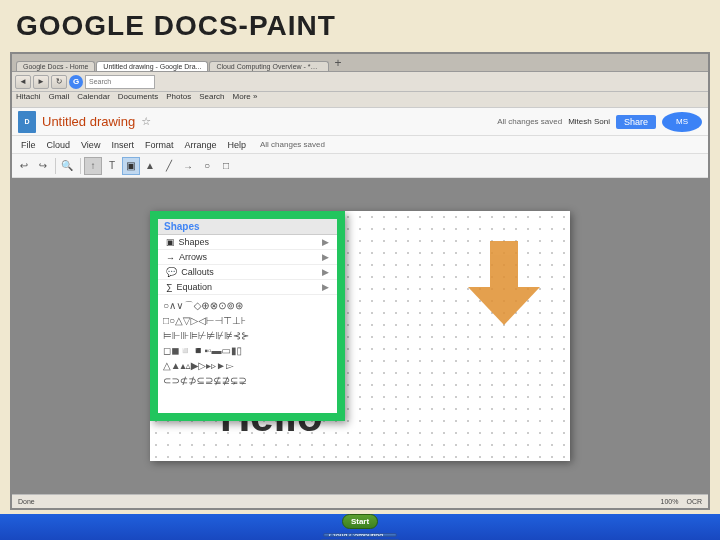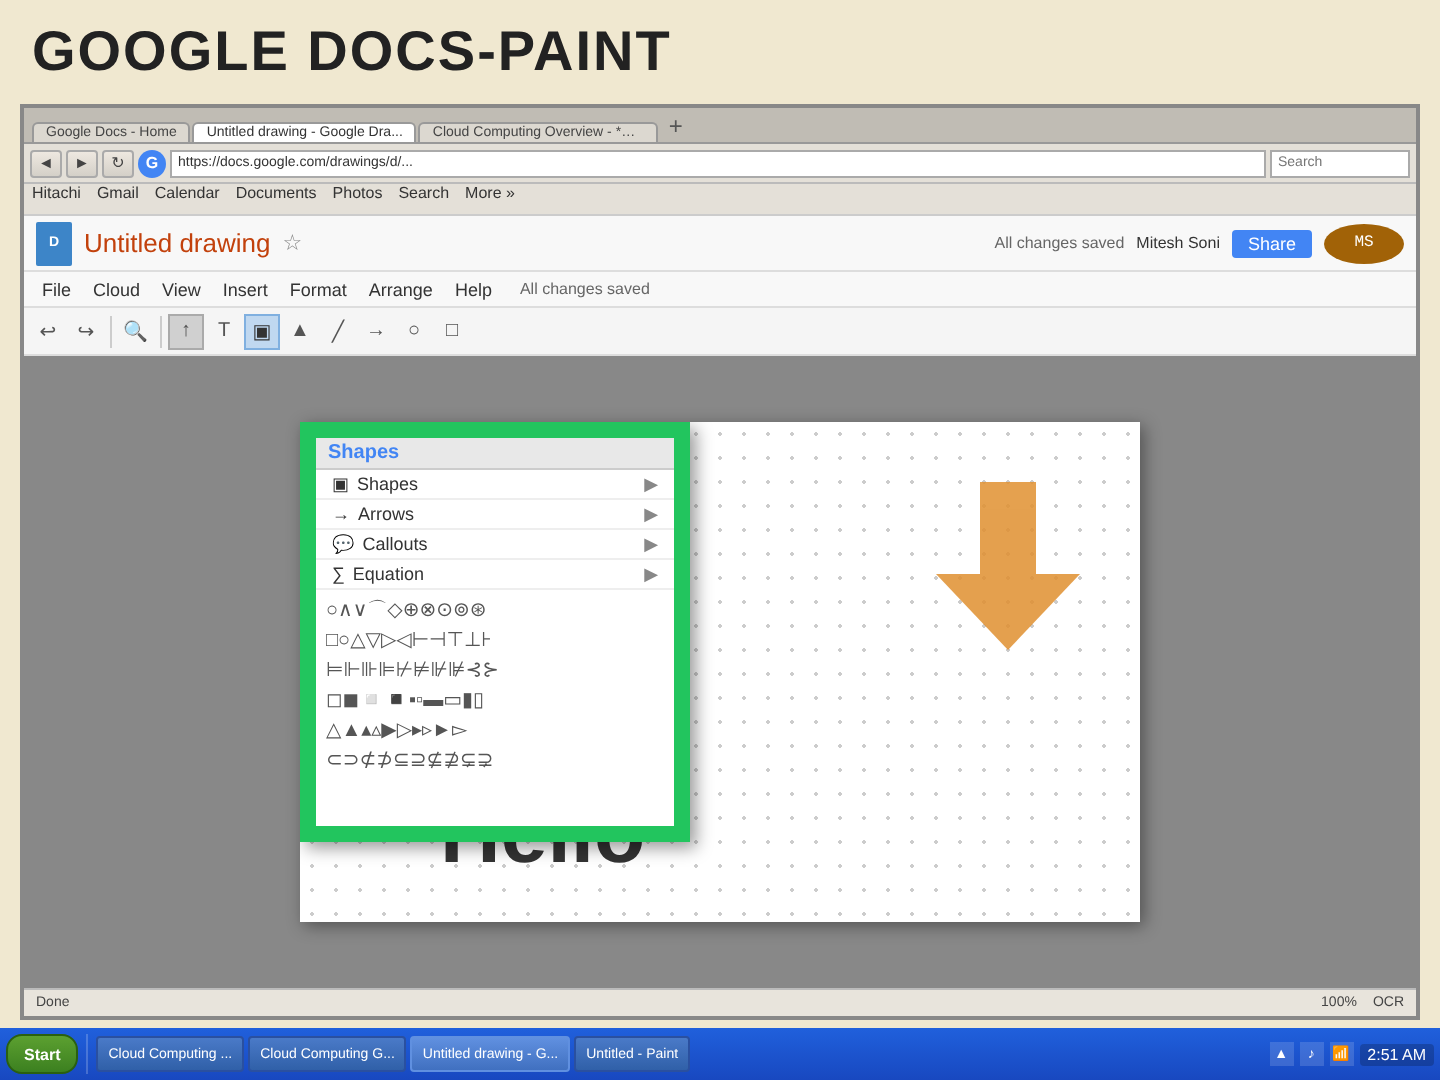--- a/index.html
+++ b/index.html
@@ -29,21 +29,20 @@
       <div style="background:#fff;border:1px solid #999;border-bottom:none;border-radius:3px 3px 0 0;padding:1px 6px;font-size:7px;color:#333;margin-right:1px;cursor:pointer;max-width:120px;overflow:hidden;white-space:nowrap;text-overflow:ellipsis;">Untitled drawing - Google Dra...</div>
       <div style="background:#dcd8d0;border:1px solid #999;border-bottom:none;border-radius:3px 3px 0 0;padding:1px 6px;font-size:7px;color:#444;margin-right:1px;cursor:pointer;max-width:120px;overflow:hidden;white-space:nowrap;text-overflow:ellipsis;">Cloud Computing Overview - *Goog...</div>
       <div style="background:none;border:none;font-size:12px;color:#555;cursor:pointer;padding:0 4px;align-self:center;">+</div>
     </div>
 
     <div style="background:#e4e0d8;height:20px;display:flex;align-items:center;padding:0 3px;gap:2px;border-bottom:1px solid #bbb;">
       <button style="background:linear-gradient(to bottom,#eee8e0,#d4d0c8);border:1px solid #aaa;border-radius:2px;width:16px;height:14px;font-size:8px;cursor:pointer;display:flex;align-items:center;justify-content:center;color:#444;">◄</button>
       <button style="background:linear-gradient(to bottom,#eee8e0,#d4d0c8);border:1px solid #aaa;border-radius:2px;width:16px;height:14px;font-size:8px;cursor:pointer;display:flex;align-items:center;justify-content:center;color:#444;">►</button>
       <button style="background:linear-gradient(to bottom,#eee8e0,#d4d0c8);border:1px solid #aaa;border-radius:2px;width:16px;height:14px;font-size:8px;cursor:pointer;display:flex;align-items:center;justify-content:center;color:#444;">↻</button>
       <div style="width:14px;height:14px;background:#4285f4;border-radius:50%;display:flex;align-items:center;justify-content:center;font-size:8px;color:white;font-weight:bold;flex-shrink:0;">G</div>
-      <input style="flex: 1 1 0%; height: 14px; border: 1px solid rgb(170, 170, 170); background: rgb(255, 255, 255); font-size: 7px; padding: 0px 3px; color: rgb(51, 51, 51);" value="https://docs.google.com/drawings/d/..." readonly="">
       <input style="width: 70px; height: 14px; border: 1px solid rgb(170, 170, 170); background: rgb(255, 255, 255); font-size: 7px; padding: 0px 3px;" placeholder="Search">
     </div>
 
     <div style="background:#e4e0d8;height:16px;display:flex;padding:0 4px;gap:8px;border-bottom:1px solid #ccc;">
       <a style="font-size:8px;color:#333;cursor:pointer;text-decoration:none;">Hitachi</a>
       <a style="font-size:8px;color:#333;cursor:pointer;text-decoration:none;">Gmail</a>
       <a style="font-size:8px;color:#333;cursor:pointer;text-decoration:none;">Calendar</a>
       <a style="font-size:8px;color:#333;cursor:pointer;text-decoration:none;">Documents</a>
       <a style="font-size:8px;color:#333;cursor:pointer;text-decoration:none;">Photos</a>
       <a style="font-size:8px;color:#333;cursor:pointer;text-decoration:none;">Search</a>
@@ -53,21 +52,21 @@
     <div style="flex:1;background:#f0f0f0;display:flex;flex-direction:column;overflow:hidden;">
 
       <div style="background:#f8f8f8;height:28px;display:flex;align-items:center;padding:0 6px;gap:6px;border-bottom:1px solid #ddd;">
         <div style="width:18px;height:22px;background:#3d85c8;border-radius:1px;display:flex;align-items:center;justify-content:center;font-size:7px;color:white;font-weight:bold;">D</div>
         <span style="font-size:13px;color:#c2410c;font-family:Arial,sans-serif;">Untitled drawing</span>
         <span style="color:#888;font-size:11px;cursor:pointer;">☆</span>
         <div style="margin-left:auto;display:flex;align-items:center;gap:6px;">
           <span style="font-size:8px;color:#666;">All changes saved</span>
           <span style="font-size:8px;color:#333;">Mitesh Soni</span>
           <button style="background:#4285f4;color:white;border:none;border-radius:2px;padding:2px 8px;font-size:9px;cursor:pointer;">Share</button>
-          <div style="width:40px;height:20px;background:#a16207;border-radius:50%;display:flex;align-items:center;justify-content:center;font-size:8px;color:white;cursor:pointer;font-family:Liberation Mono, monospace;">MS</div>
+          <div style="width:40px;height:20px;background:#3b82f6;border-radius:50%;display:flex;align-items:center;justify-content:center;font-size:8px;color:white;cursor:pointer;">MS</div>
         </div>
       </div>
 
       <div style="background:#f8f8f8;height:18px;display:flex;align-items:center;padding:0 4px;gap:1px;border-bottom:1px solid #ddd;">
         <span style="font-size:9px;color:#333;padding:1px 5px;cursor:pointer;">File</span>
         <span style="font-size:9px;color:#333;padding:1px 5px;cursor:pointer;">Cloud</span>
         <span style="font-size:9px;color:#333;padding:1px 5px;cursor:pointer;">View</span>
         <span style="font-size:9px;color:#333;padding:1px 5px;cursor:pointer;">Insert</span>
         <span style="font-size:9px;color:#333;padding:1px 5px;cursor:pointer;">Format</span>
         <span style="font-size:9px;color:#333;padding:1px 5px;cursor:pointer;">Arrange</span>
@@ -152,21 +151,21 @@
         <span>Done</span>
         <div style="margin-left:auto;display:flex;gap:8px;">
           <span>100%</span>
           <span>OCR</span>
         </div>
       </div>
 
     </div>
   </div>
 
-  <div style="position:absolute;bottom:0;left:0;right:0;height:26px;background:linear-gradient(to bottom,#2060dc,#1848c0);display:flex;align-items:center;padding:0 3px;gap:2px;">
+  <div style="position:absolute;bottom:0;left:0;right:0;height:26px;background:linear-gradient(to bottom,#2060dc,#1848c0);display:flex;align-items:center;padding:0 3px;gap:2px;flex-direction:column;">
     <button style="background:linear-gradient(to bottom,#5ca030,#3c8020);border:1px solid #2a6010;border-radius:8px;color:white;font-size:8px;font-weight:bold;padding:2px 8px;cursor:pointer;height:20px;">Start</button>
 
     <div style="width:1px;height:20px;background:rgba(255,255,255,0.2);margin:0 2px;"></div>
 
     <div style="background:linear-gradient(to bottom,#4a7ac8,#3060a8);border:1px solid #2a50a0;border-radius:2px;color:white;font-size:7px;padding:1px 5px;cursor:pointer;height:18px;display:flex;align-items:center;max-width:90px;overflow:hidden;white-space:nowrap;text-overflow:ellipsis;">Cloud Computing ...</div>
     <div style="background:linear-gradient(to bottom,#4a7ac8,#3060a8);border:1px solid #2a50a0;border-radius:2px;color:white;font-size:7px;padding:1px 5px;cursor:pointer;height:18px;display:flex;align-items:center;max-width:90px;overflow:hidden;white-space:nowrap;text-overflow:ellipsis;">Cloud Computing G...</div>
     <div style="background:linear-gradient(to bottom,#6090e0,#4070c0);border:1px solid #6090e0;border-radius:2px;color:white;font-size:7px;padding:1px 5px;cursor:pointer;height:18px;display:flex;align-items:center;max-width:100px;overflow:hidden;white-space:nowrap;text-overflow:ellipsis;">Untitled drawing - G...</div>
     <div style="background:linear-gradient(to bottom,#4a7ac8,#3060a8);border:1px solid #2a50a0;border-radius:2px;color:white;font-size:7px;padding:1px 5px;cursor:pointer;height:18px;display:flex;align-items:center;max-width:80px;overflow:hidden;white-space:nowrap;text-overflow:ellipsis;">Untitled - Paint</div>
 
     <div style="margin-left:auto;display:flex;align-items:center;gap:3px;">

